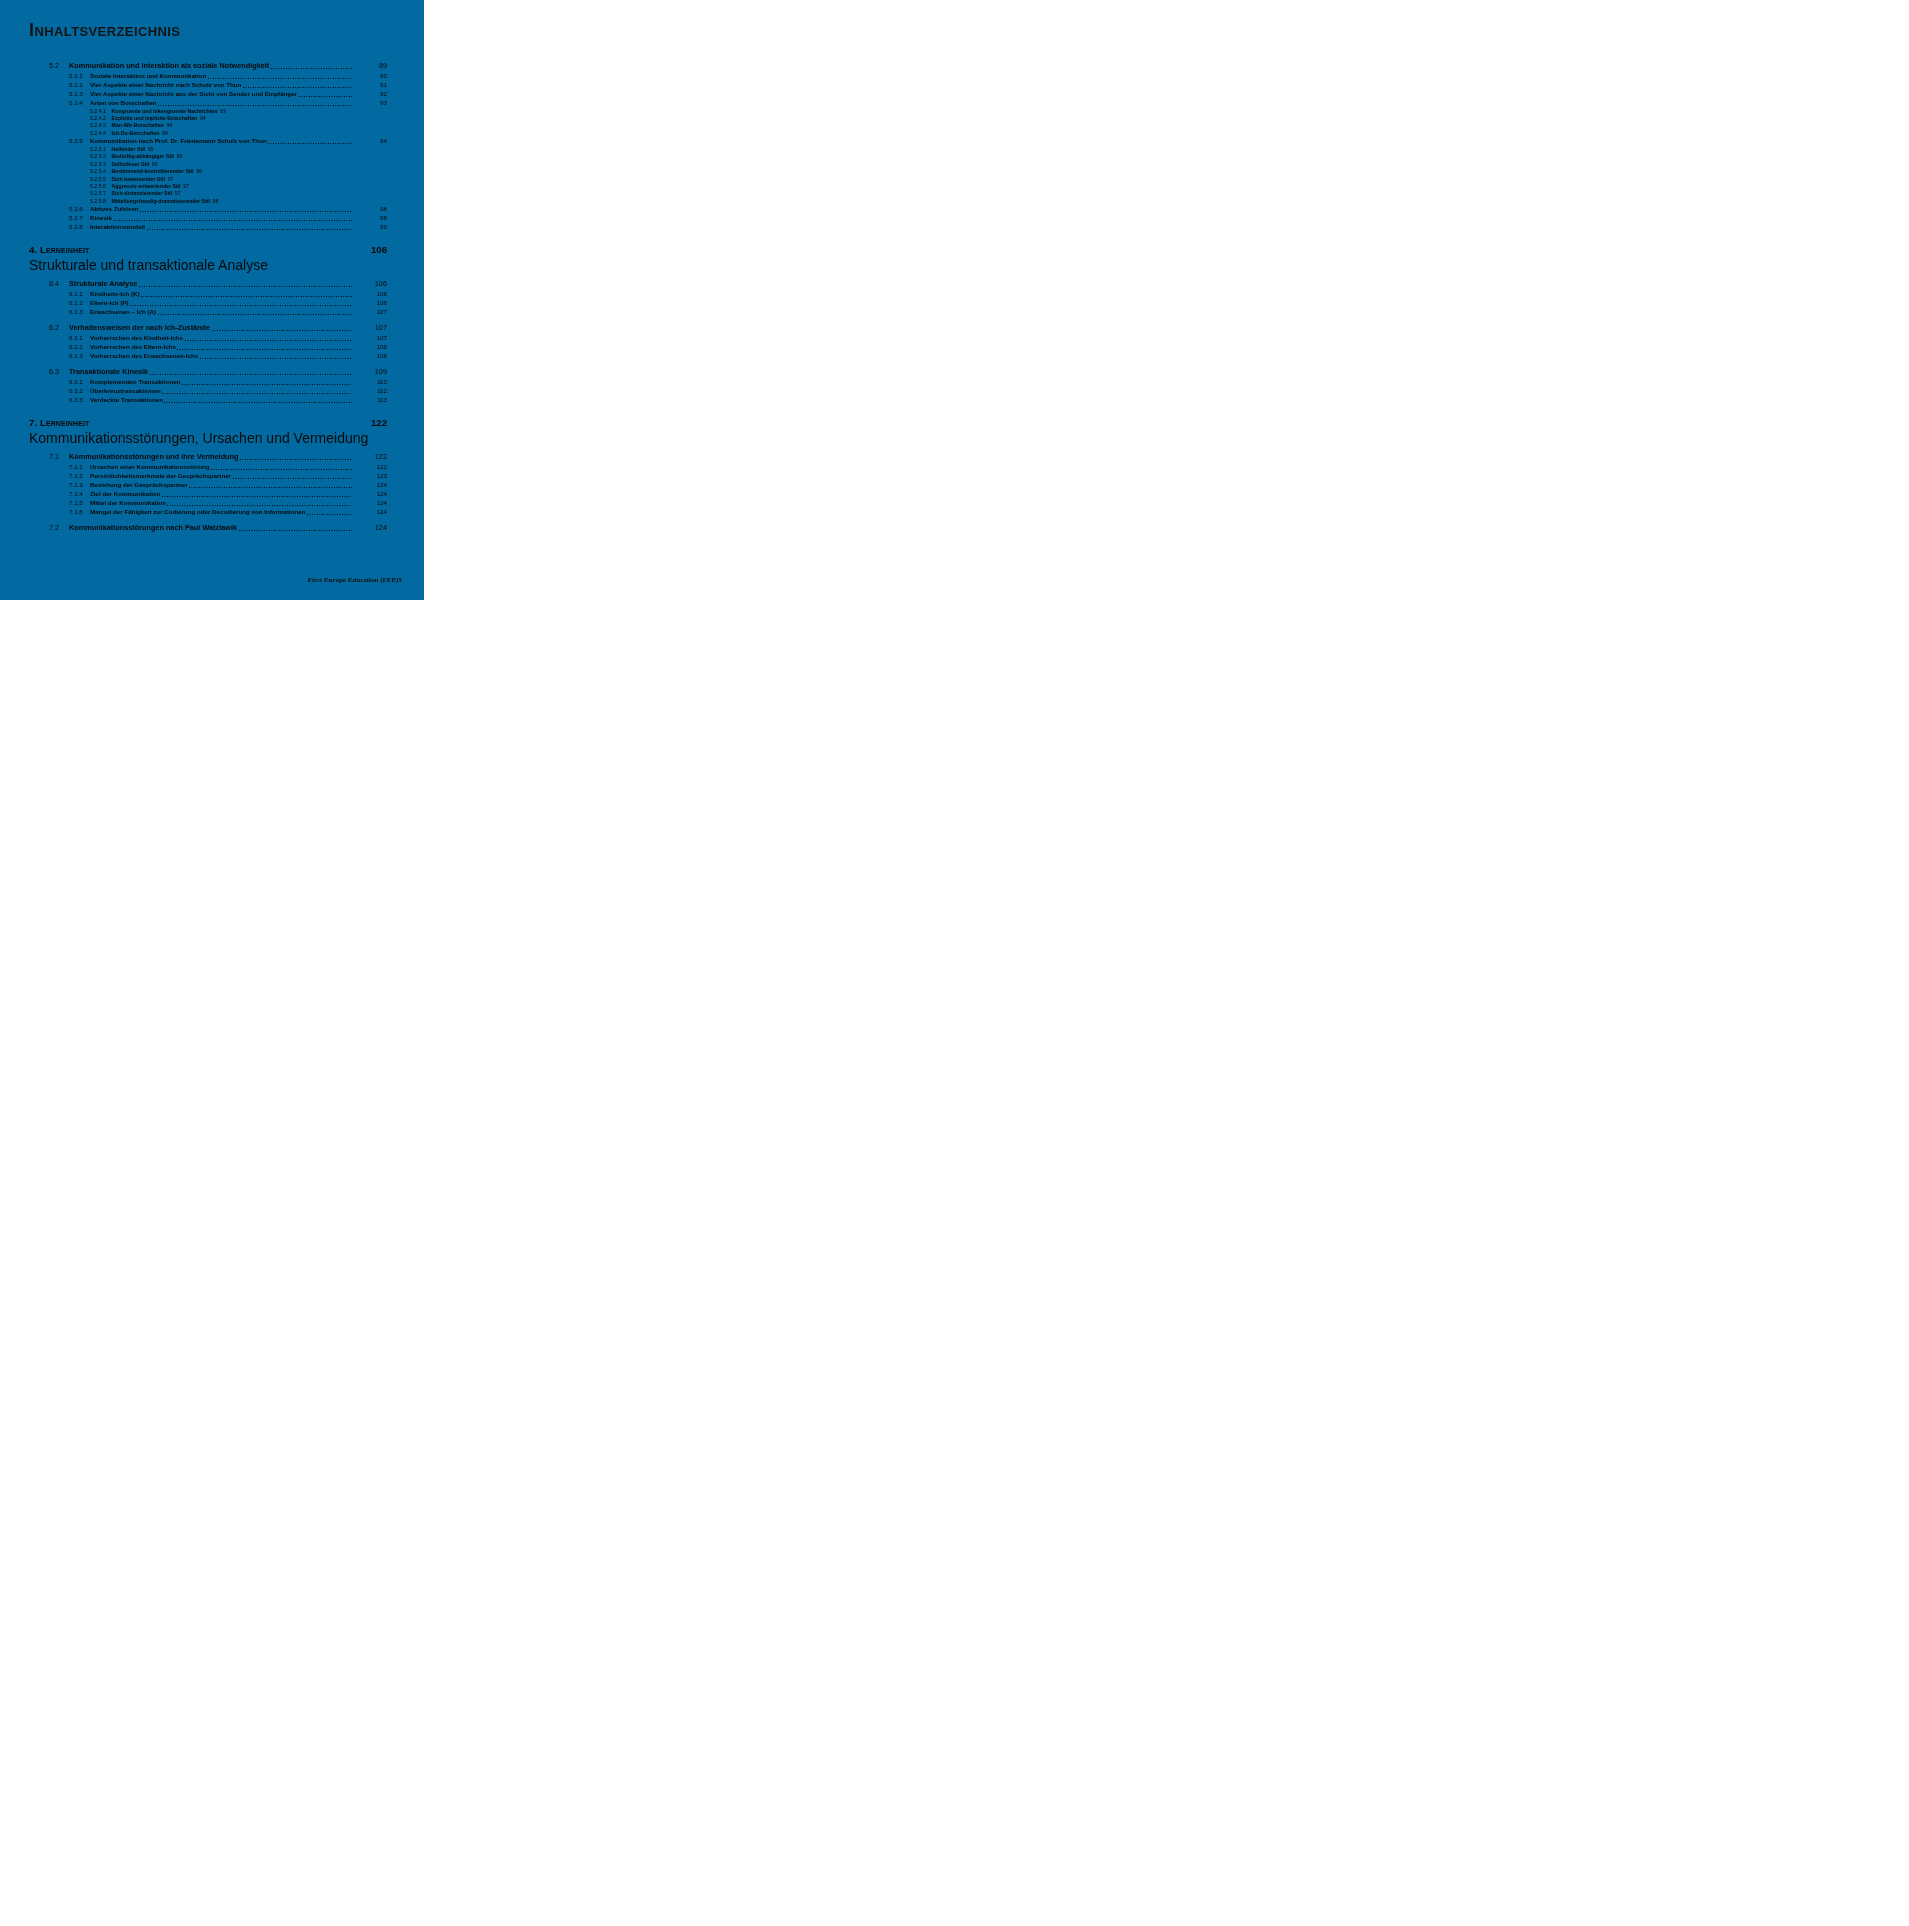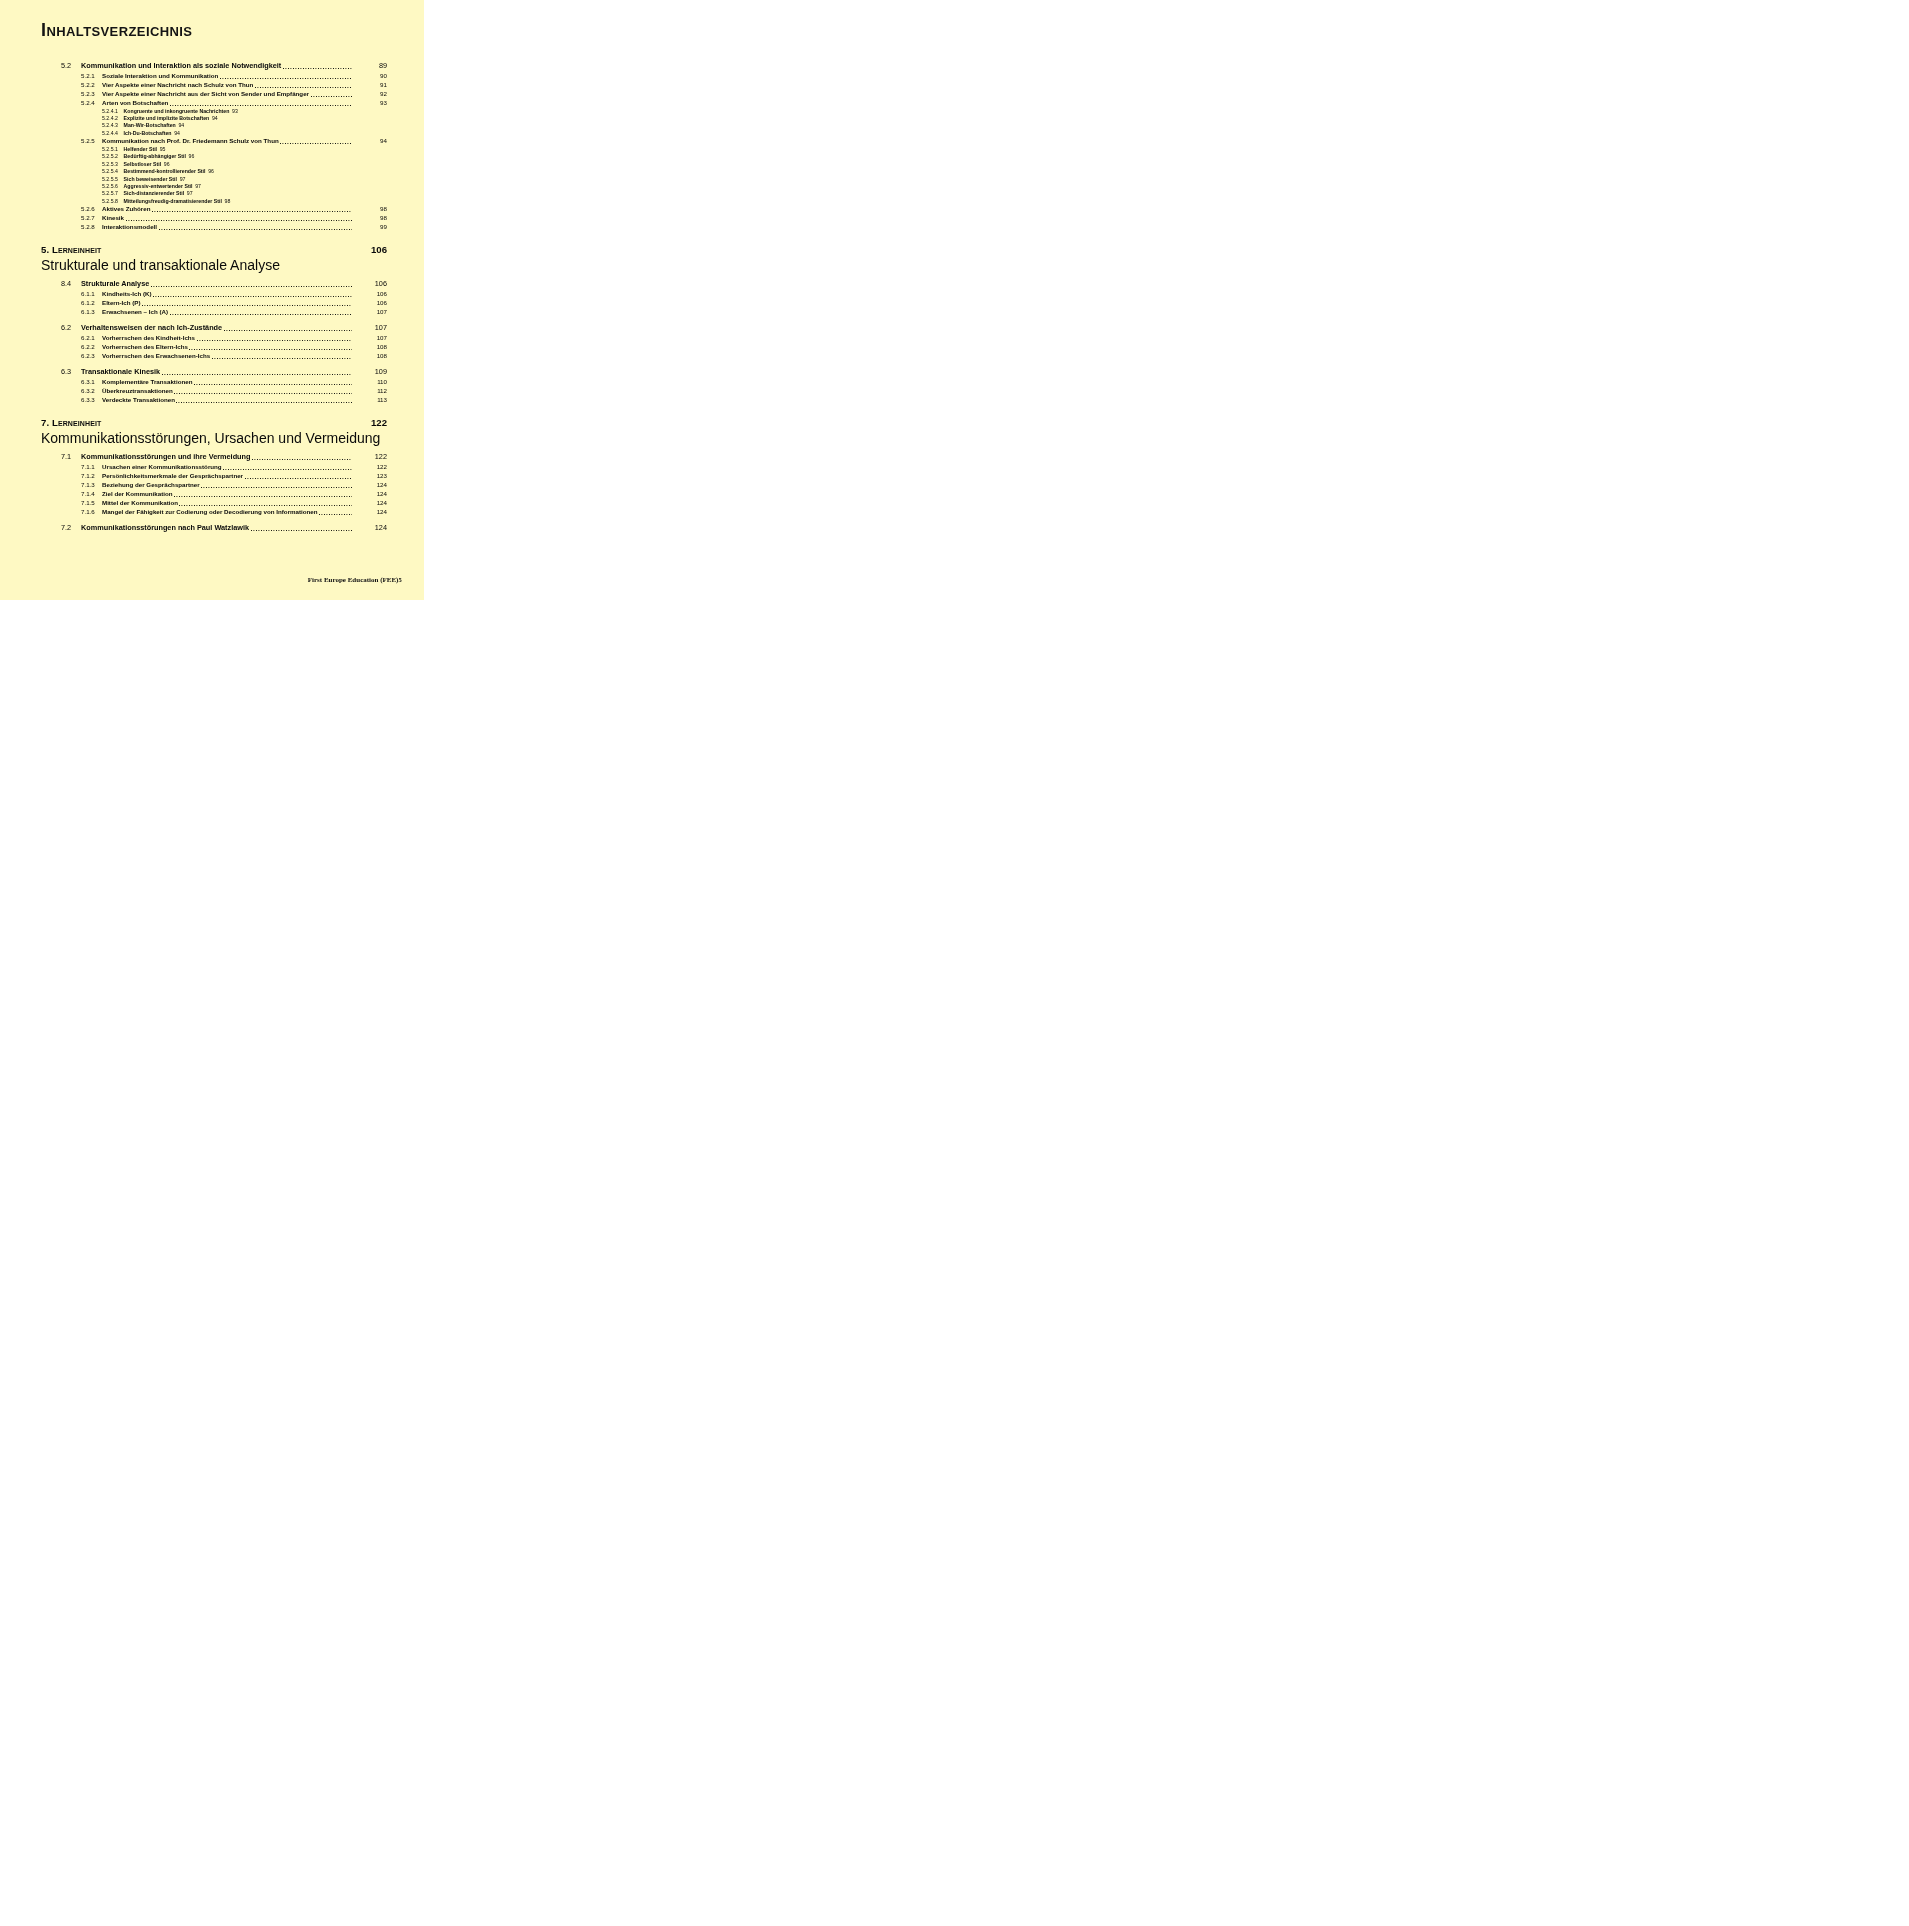--- a/index.html
+++ b/index.html
@@ -1,19 +1,19 @@
 <!DOCTYPE html>
 <html style="font-size:6.2px"><head>
 <meta charset="utf-8">
 <style>
   html,body{margin:0;padding:0;background:#fff;}
   .page{
     width:424px;height:600px;box-sizing:border-box;position:relative;
-    background:#fef9c3;color:#0a0a0a;
-    padding:20px 37px 0 41px;
+    background:#0369a1;color:#0a0a0a;
+    padding:20px 37px 0 29px;
     font-family:"Liberation Sans", sans-serif;
   }
   .doc-title{
     font-variant:small-caps;
     font-weight:700;
     font-size:18px;
     letter-spacing:0.4px;
     margin:0 0 20px 0;
     color:#141414;
   }
@@ -167,21 +167,21 @@
         <span class="leader"></span>
         <span class="pg">98</span>
       </div>
       <div class="row lvl2">
         <span class="num">5.2.8</span>
         <span class="lbl">Interaktionsmodell</span>
         <span class="leader"></span>
         <span class="pg">99</span>
       </div>
       <div class="section-head">
-        <span class="sh-title">5. Lerneinheit</span>
+        <span class="sh-title">4. Lerneinheit</span>
         <span class="sh-page">106</span>
       </div>
       <div class="section-subtitle">Strukturale und transaktionale Analyse</div>
       <div class="row lvl1">
         <span class="num">8.4</span>
         <span class="lbl">Strukturale Analyse</span>
         <span class="leader"></span>
         <span class="pg">106</span>
       </div>
       <div class="row lvl2">

